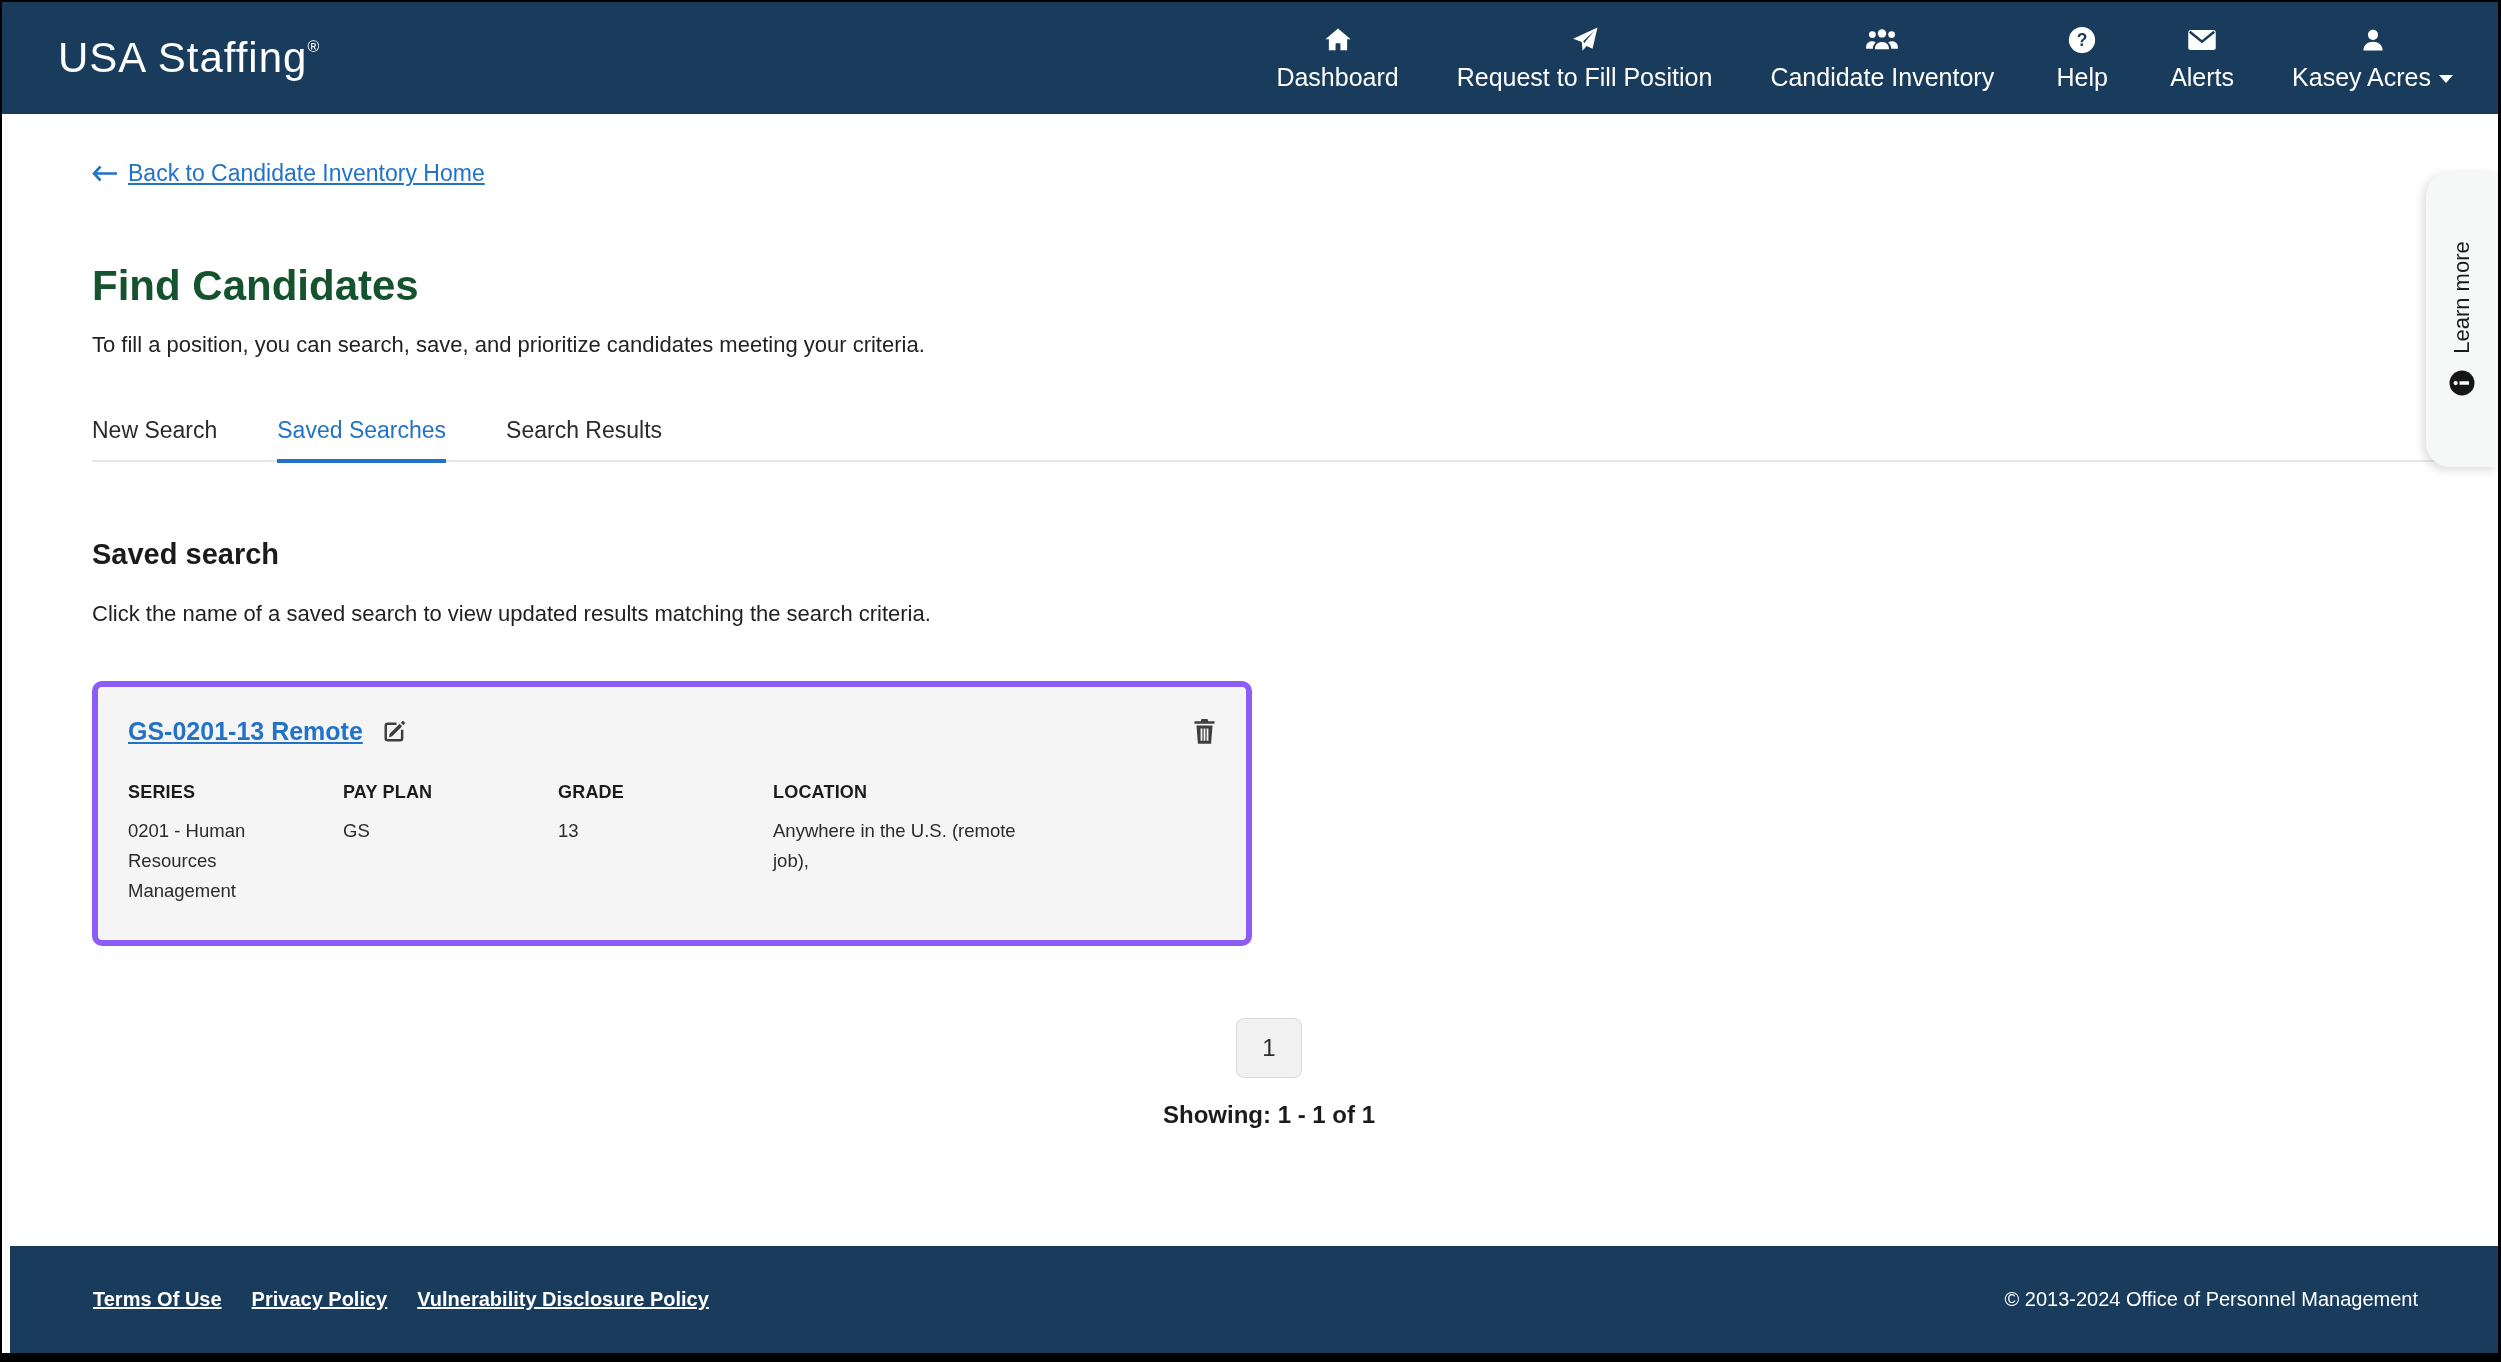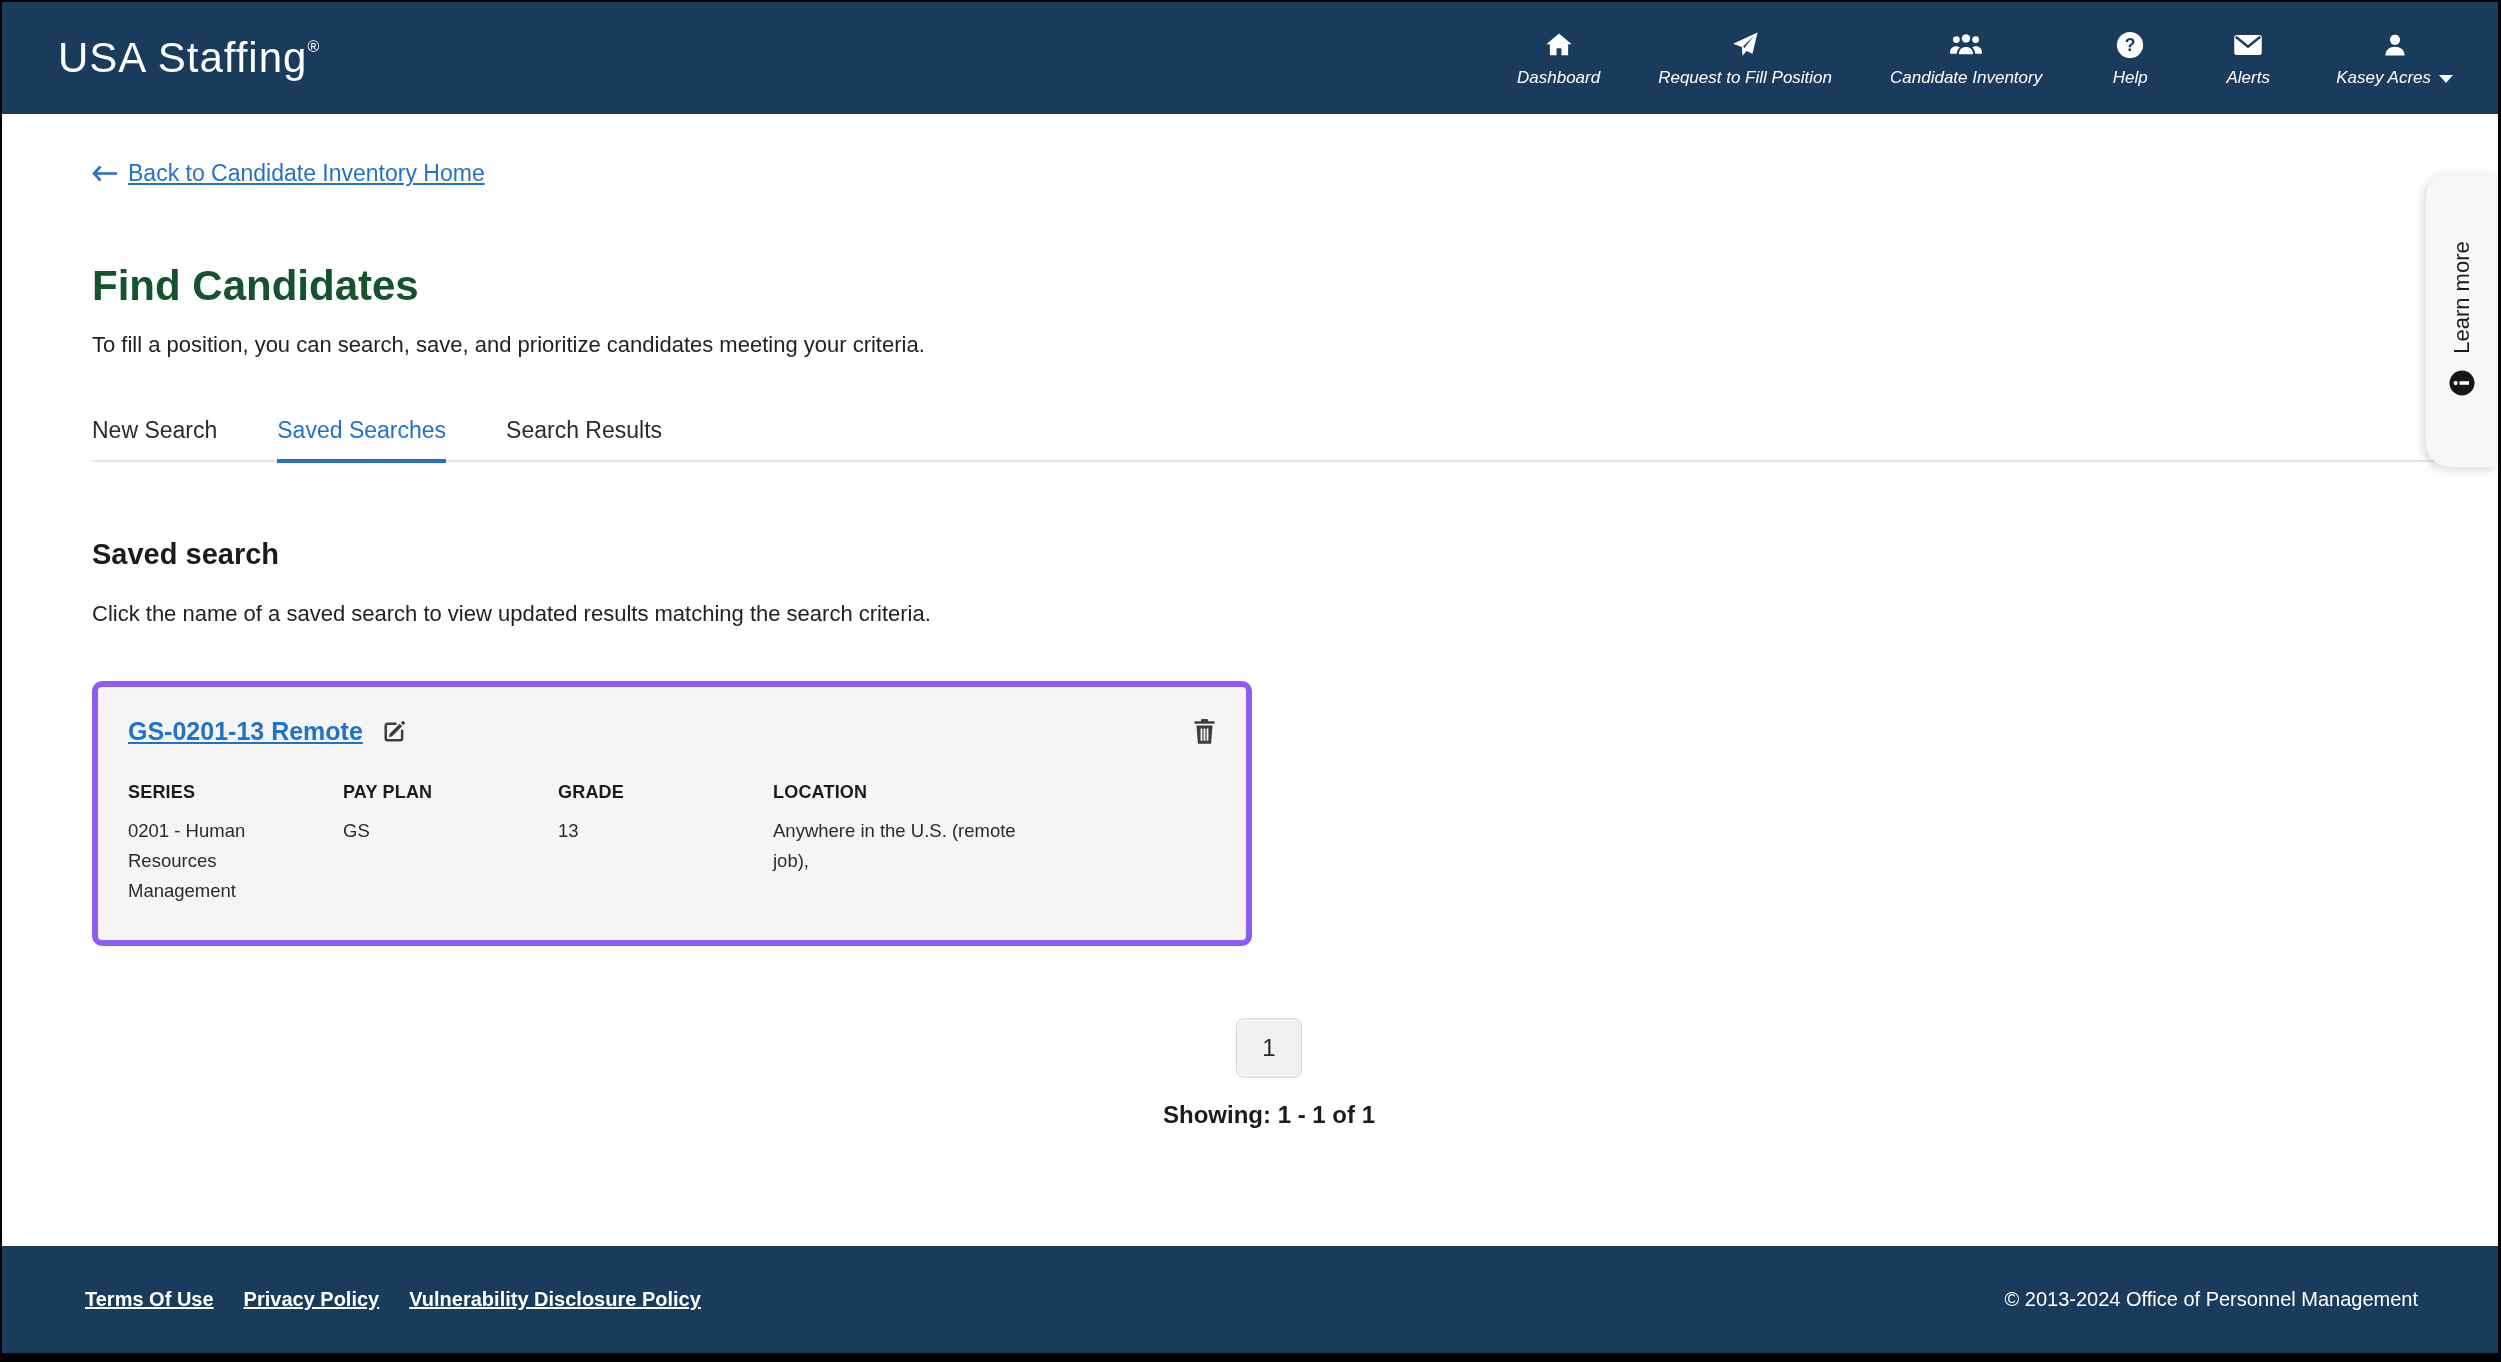--- a/index.html
+++ b/index.html
@@ -33,21 +33,21 @@
     letter-spacing: 1px;
     white-space: nowrap;
   }
   .logo sup { font-size: 16px; vertical-align: 20px; }
   .topnav { display: flex; align-items: flex-start; gap: 58px; }
   .nav-item {
     display: flex; flex-direction: column; align-items: center;
     gap: 7px; color: #fff; cursor: pointer; min-width: 60px;
   }
   .nav-icon { height: 32px; display: flex; align-items: center; justify-content: center; }
-  .nav-label { font-size: 17px; white-space: nowrap; display: flex; align-items: center; gap: 8px; font-style: italic; }
+  .nav-label { font-size: 25px; white-space: nowrap; display: flex; align-items: center; gap: 8px; }
   .caret-down {
     width: 0; height: 0; display: inline-block;
     border-left: 7px solid transparent; border-right: 7px solid transparent;
     border-top: 8px solid #fff; margin-top: 2px;
   }
 
   
   .content { position: relative; padding: 0 52px 0 90px; }
 
   .back-link {
@@ -127,21 +127,21 @@
     position: absolute; left: 0; top: 0;
     width: 295px; height: 72px;
     transform-origin: 0 0;
     transform: rotate(-90deg) translateX(-295px);
     display: flex; align-items: center; justify-content: center; gap: 14px;
     font-size: 22px; color: #1b1b1b; white-space: nowrap;
   }
 
   
   .footer {
-    position: absolute; left: 0; right: 0; bottom: 0;
+    position: absolute; left: 8px; right: 0; bottom: 0;
     height: 107px; background: #1A3C5C;
     display: flex; align-items: center; justify-content: space-between;
     padding: 0 80px 0 83px;
   }
   .footer-links { display: flex; gap: 30px; }
   .footer-link {
     color: #fff; font-size: 20px; font-weight: 600;
     text-decoration: underline; cursor: pointer; white-space: nowrap;
   }
   .copyright { color: #fff; font-size: 20px; white-space: nowrap; }

